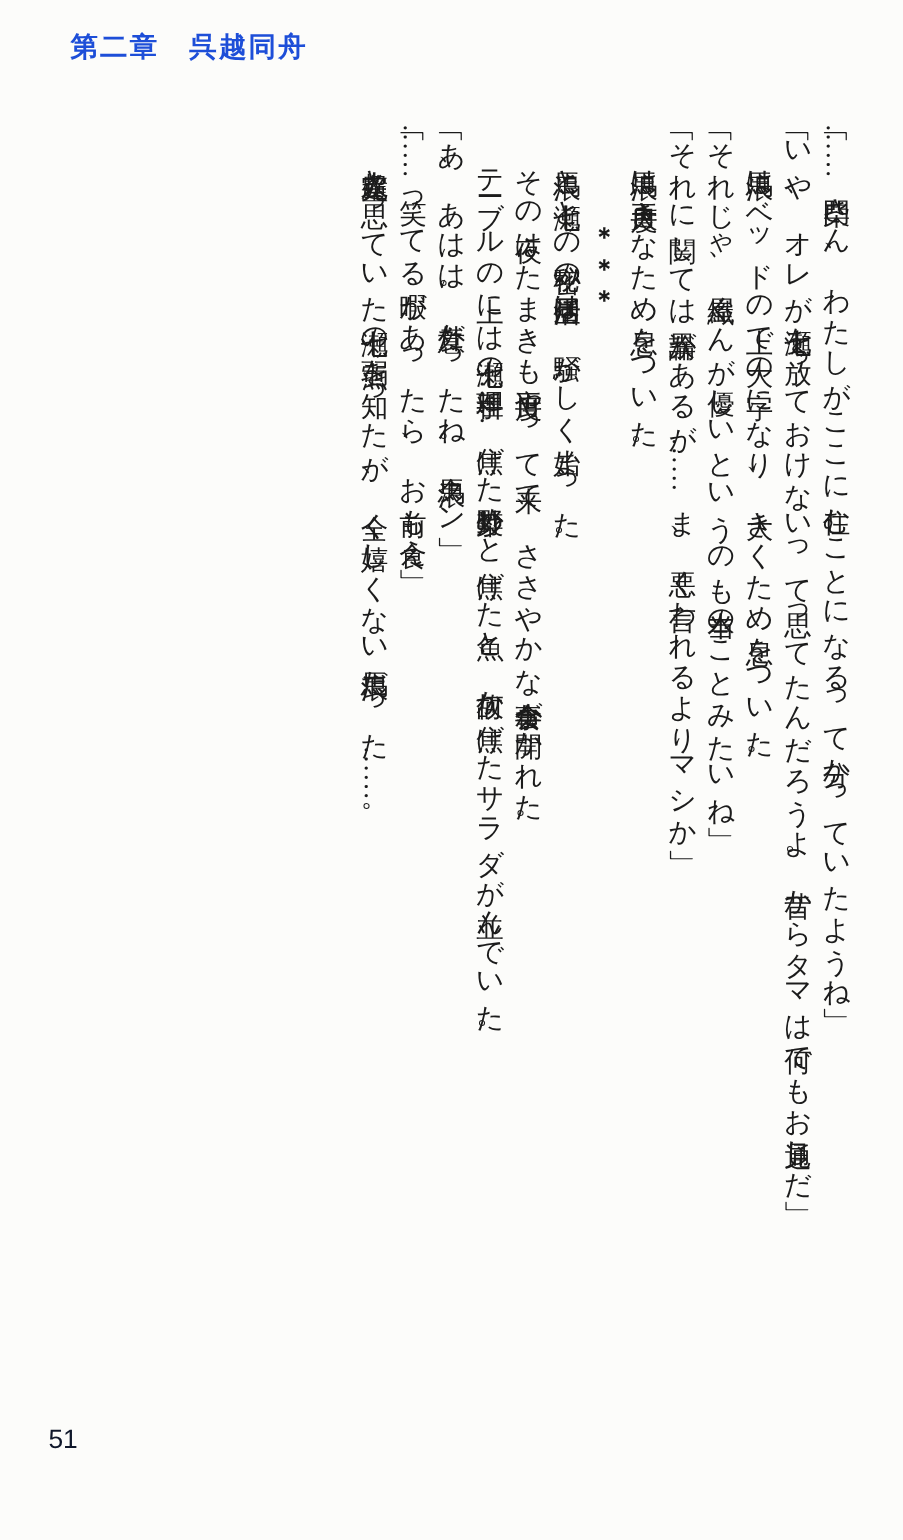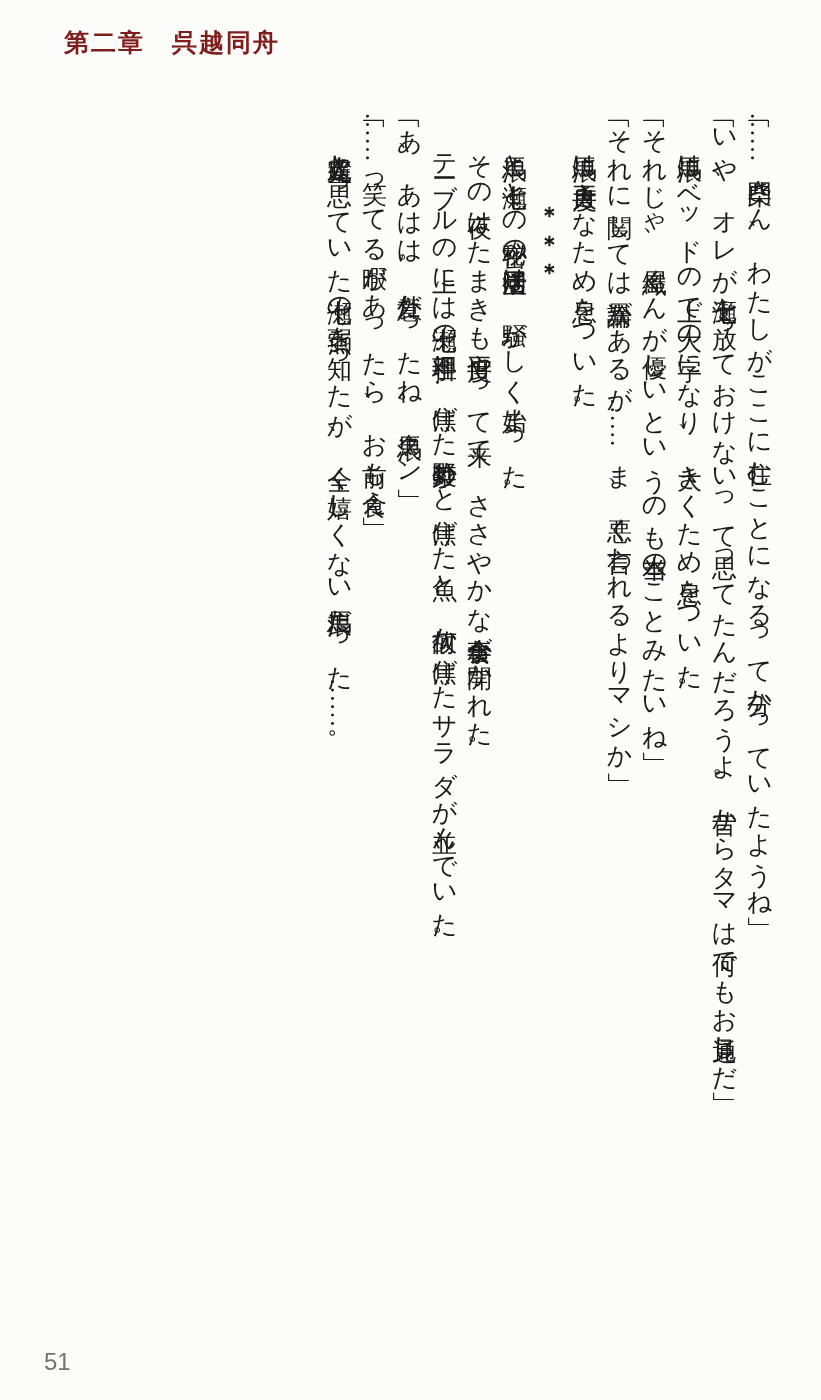--- a/index.html
+++ b/index.html
@@ -16,21 +16,21 @@
     color: #1b1b1b;
   }
   
   .chapter-header {
     position: absolute;
     top: 26px;
     left: 64px;
     font-size: 25px;
     font-weight: bold;
     letter-spacing: 2px;
-    color: #7f1d1d;
+    color: #1d4ed8;
     white-space: nowrap;
   }
   
   .text-block {
     position: absolute;
     top: 112px;
     right: 44px;
     height: 1240px;
     writing-mode: vertical-rl;
     text-orientation: mixed;
@@ -48,24 +48,24 @@
   .text-block p.separator {
     text-indent: 3.4em;
     font-weight: bold;
     letter-spacing: 0.25em;
     font-size: 23px;
   }
   
   .page-number {
     position: absolute;
     left: 44px;
-    top: 1348px;
+    top: 1295px;
     font-family: "Liberation Sans", "DejaVu Sans", sans-serif;
     font-size: 24px;
-    color: #737373;
+    color: #0f172a;
   }
 </style>
 </head>
 <body>
 
 <div class="chapter-header">第二章　呉越同舟</div>
 
 <div class="text-block">
   <p>「……柴門さん、わたしがここに住むことになるって分かっていたようね」</p>
   <p>「いや、オレが七瀬を放っておけないって思ってたんだろうよ。昔からタマは何でもお見通しだ」</p>

